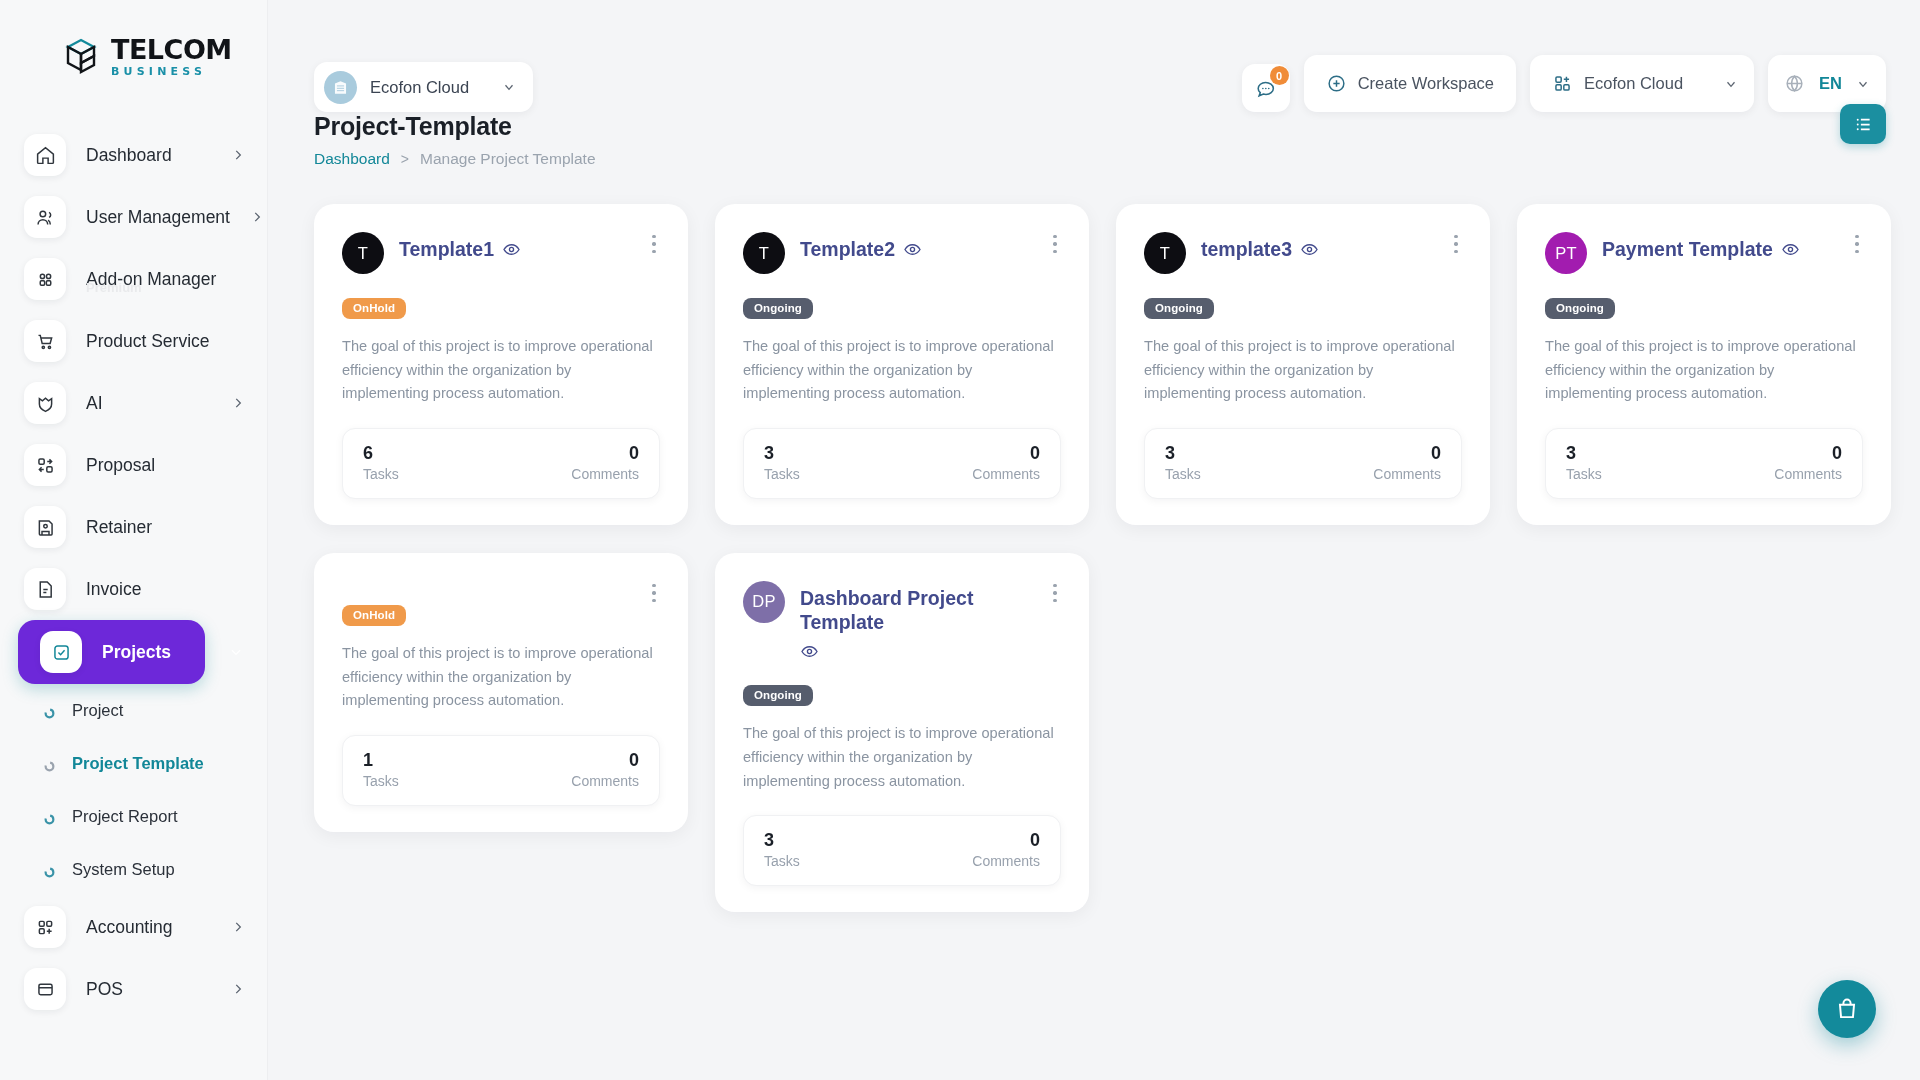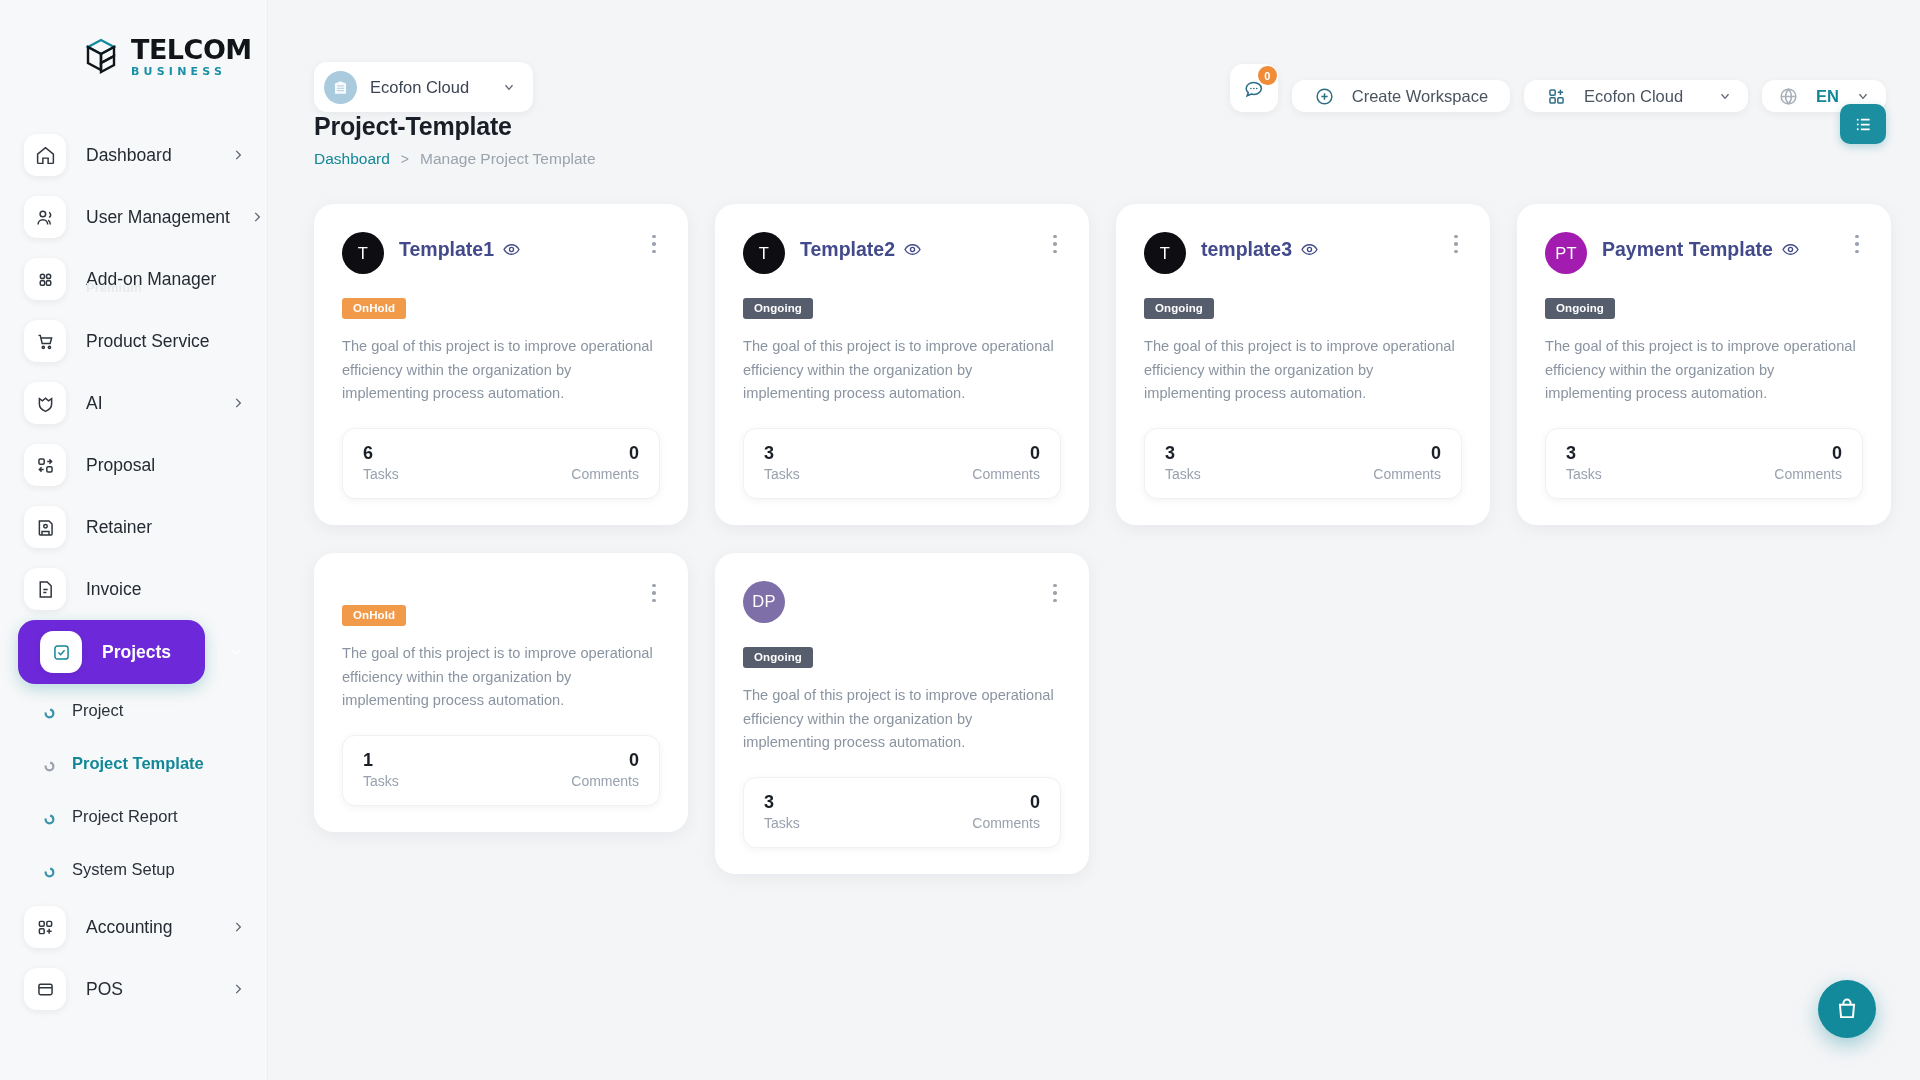--- a/index.html
+++ b/index.html
@@ -12,21 +12,21 @@
   }
   .app { position:relative; width:1920px; height:1080px; display:flex; background:#f4f5f7; }
 
   
   .sidebar {
     width:268px; height:1080px; flex:0 0 268px;
     background:#f7f8f9;
     border-right:1px solid #edeef0;
     position:relative; overflow:hidden;
   }
-  .logo-wrap { height:112px; display:flex; align-items:center; padding-left:82px; }
+  .logo-wrap { height:112px; display:flex; align-items:center; padding-left:62px; }
   .logo { display:flex; align-items:center; gap:9px; }
   .logo-mark { width:40px; height:40px; flex:0 0 40px; }
   .logo-text { display:flex; flex-direction:column; line-height:1; }
   .logo-title {
     font-size:27px; font-weight:700; letter-spacing:-0.5px; color:#111418;
     font-family:"DejaVu Sans", sans-serif;
   }
   .logo-sub {
     font-size:11px; letter-spacing:4.2px; color:#1a90a8; font-weight:700;
     margin-top:3px; font-family:"DejaVu Sans", sans-serif;
@@ -98,21 +98,21 @@
     position:relative; cursor:pointer; flex:0 0 48px;
   }
   .icon-btn svg { width:22px; height:22px; stroke:#2c6d86; fill:none; stroke-width:1.7; }
   .badge {
     position:absolute; top:2px; right:1px; min-width:19px; height:19px;
     border-radius:10px; background:#f08c38; color:#fff;
     font-size:11px; font-weight:700; display:flex;
     align-items:center; justify-content:center; padding:0 5px;
   }
   .pill-btn {
-    display:flex; align-items:center; gap:17px; height:32px;
+    display:flex; align-items:center; gap:11px; height:57px;
     background:#ffffff; border-radius:13px; padding:0 22px;
     box-shadow:0 2px 8px rgba(16,24,40,0.06); cursor:pointer; white-space:nowrap;
   }
   .pill-btn svg.lead { width:21px; height:21px; stroke:#2c6d86; fill:none; stroke-width:1.7; flex:0 0 21px; }
   .pill-label { font-size:16.5px; color:#4a5360; }
   .pill-btn.wsdrop { min-width:224px; padding-right:16px; }
   .pill-btn.wsdrop .pill-label { flex:1; }
   .pill-btn.lang { min-width:118px; padding:0 16px; }
   .pill-btn.lang .pill-label { color:#128798; font-weight:700; flex:1; text-align:center; }
   .pill-btn.lang svg.lead { stroke:#a8b0ba; }
@@ -154,21 +154,21 @@
   .eye { width:19px; height:19px; flex:0 0 19px; stroke:#424a8c; fill:none; stroke-width:1.7; }
   .kebab {
     position:absolute; top:27px; right:24px; width:20px; height:26px;
     display:flex; flex-direction:column; align-items:center; justify-content:center;
     gap:4px; cursor:pointer;
   }
   .kebab i { width:3.4px; height:3.4px; border-radius:50%; background:#9aa3ae; display:block; }
 
   .status {
     display:inline-block; margin-top:24px; padding:4px 11px 5px 11px;
-    border-radius:3px; font-size:11.5px; color:#ffffff; font-weight:600;
+    border-radius:8px; font-size:11.5px; color:#ffffff; font-weight:600;
     letter-spacing:0.1px;
   }
   .status.onhold { background:#f09a4a; }
   .status.ongoing { background:#565d6d; }
 
   .card-desc {
     margin-top:16px; font-size:14.6px; line-height:1.62; color:#8a94a1;
   }
 
   .stats {
@@ -613,20 +613,27 @@
       </div>
 
       <div class="card">
         <div class="kebab">
             <i></i>
             <i></i>
             <i></i>
           </div>
         <div class="card-head">
           <span class="avatar" style="background:#7e6fa8">DP</span>
+          <span class="card-title-row">
+            <span class="card-title">Dashboard Project Template</span>
+            <svg class="eye" viewBox="0 0 24 24">
+                <path d="M2.5 12s3.6-6 9.5-6 9.5 6 9.5 6-3.6 6-9.5 6-9.5-6-9.5-6z"></path>
+                <circle cx="12" cy="12" r="2.6"></circle>
+              </svg>
+          </span>
         </div>
         <span class="status ongoing">Ongoing</span>
         <div class="card-desc">The goal of this project is to improve operational efficiency within the organization by implementing process automation.</div>
         <div class="stats">
           <div class="stat">
               <span class="stat-num">3</span>
               <span class="stat-lbl">Tasks</span>
             </div>
           <div class="stat right">
               <span class="stat-num">0</span>

